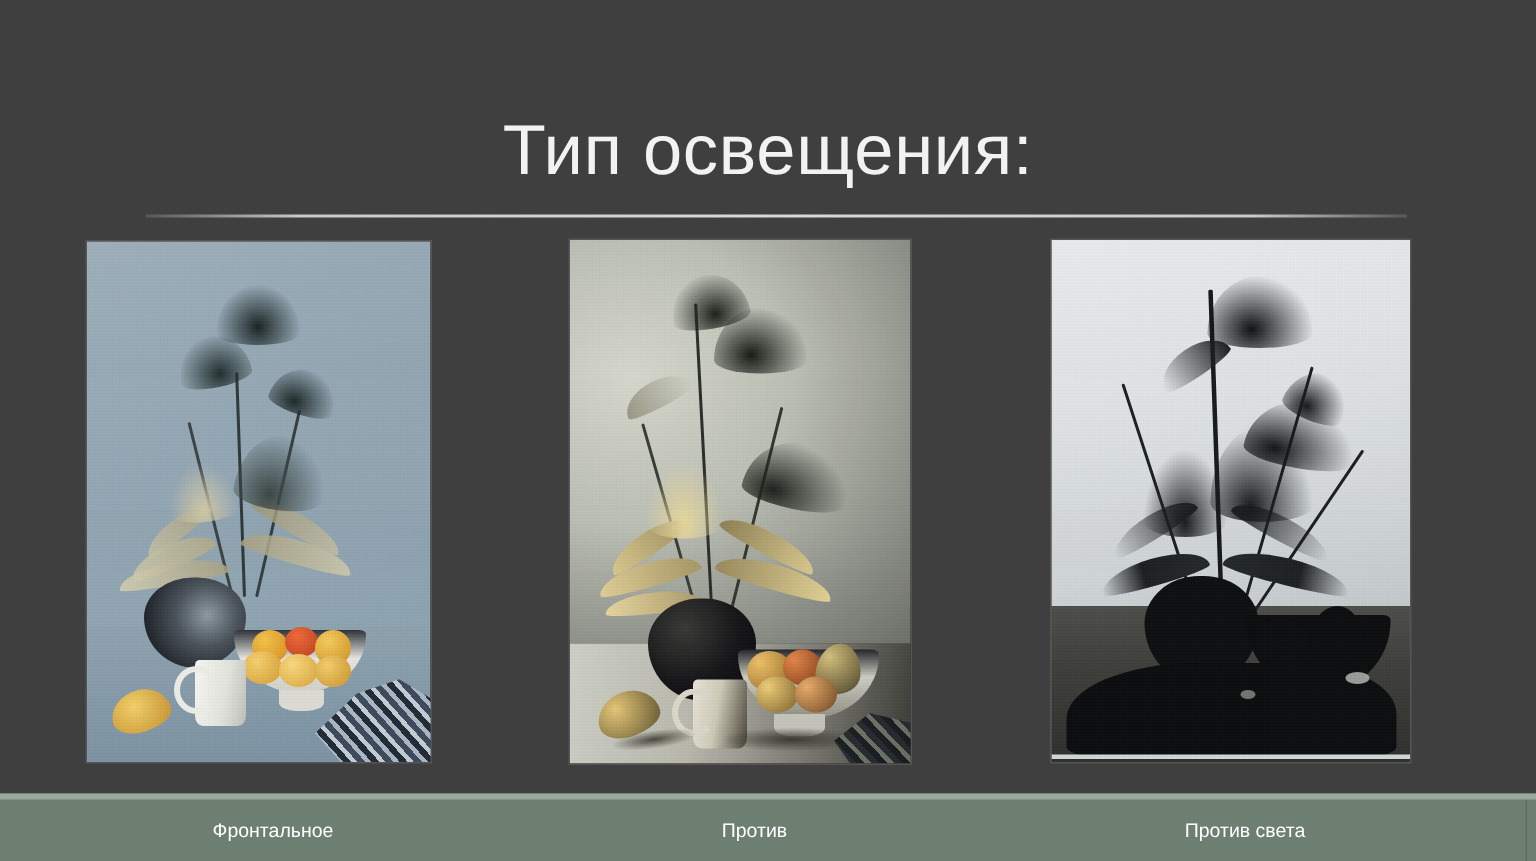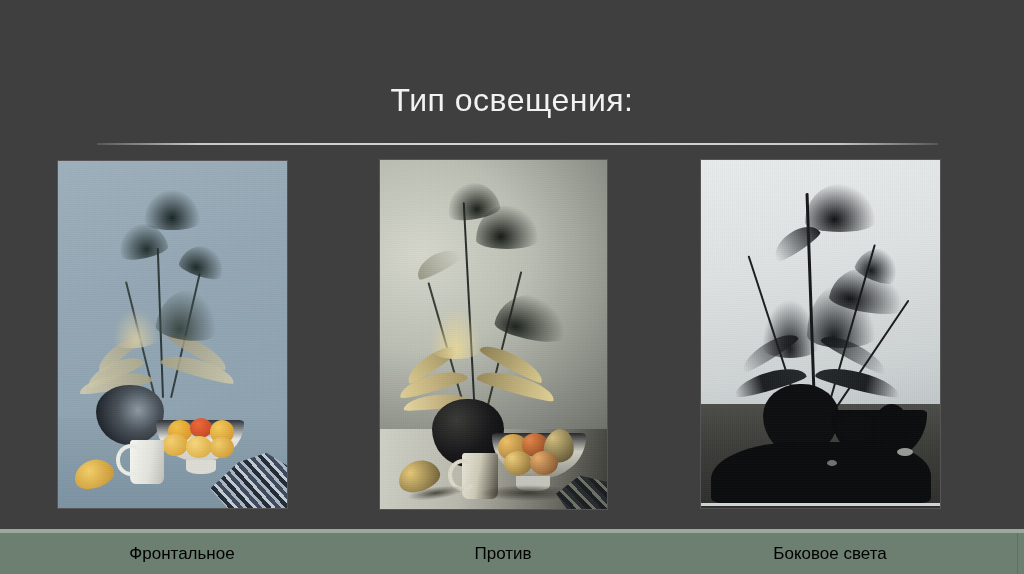--- a/index.html
+++ b/index.html
@@ -17,21 +17,21 @@
   }
 
   
   #title {
     position: absolute;
     left: 0;
     top: 78px;
     width: 1024px;
     text-align: center;
     color: #f2f2f2;
-    font-size: 32px;
+    font-size: 47px;
     font-weight: 400;
     letter-spacing: 0.5px;
     line-height: 44px;
     white-space: nowrap;
   }
   #title-rule {
     position: absolute;
     left: 97px;
     top: 143px;
     width: 841px;
@@ -134,22 +134,22 @@
     border-top: 4px solid #9aa99b;
     box-sizing: border-box;
   }
   #caption-bar .edge {
     position:absolute; right:6px; top:0; width:1px; height:100%;
     background: rgba(0,0,0,0.12);
   }
   .caption {
     position: absolute;
     top: 7px;
-    color: #000000;
-    font-size: 17px;
+    color: #ffffff;
+    font-size: 13px;
     line-height: 28px;
     text-align: center;
     white-space: nowrap;
   }
   #cap1 { left: 82px;  width: 200px; }
   #cap2 { left: 403px; width: 200px; }
   #cap3 { left: 730px; width: 200px; }
 </style>
 </head>
 <body>
@@ -273,17 +273,17 @@
       <div style="position:absolute; left:196px; bottom:52px; width:16px; height:8px; background:#b9bfb9; border-radius:50%; opacity:.8;"></div>
       <div style="position:absolute; left:126px; bottom:42px; width:10px; height:6px; background:#9aa19a; border-radius:50%; opacity:.7;"></div>
       <div class="baseline"></div>
       <div class="grain"></div>
     </div>
   </div>
 
   <div id="caption-bar">
     <div class="caption" id="cap1">Фронтальное</div>
     <div class="caption" id="cap2">Против</div>
-    <div class="caption" id="cap3">Боковое света</div>
+    <div class="caption" id="cap3">Против света</div>
     <div class="edge"></div>
   </div>
 
 </div>
 
 </body></html>

